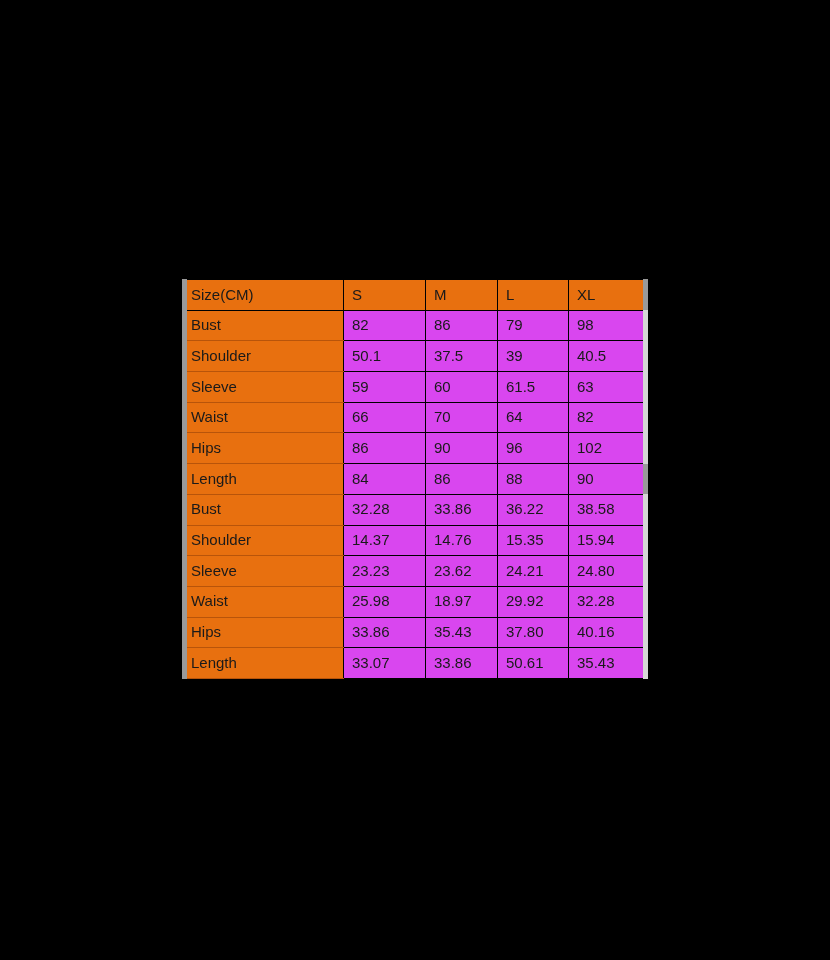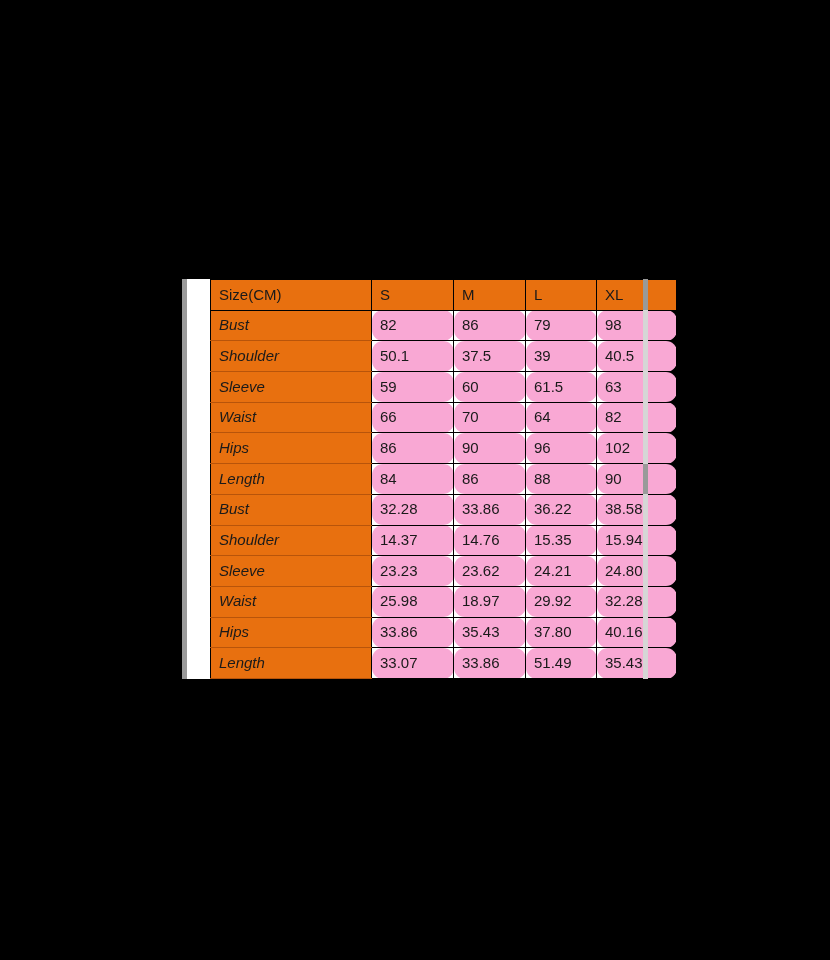--- a/index.html
+++ b/index.html
@@ -52,21 +52,20 @@
     background: #9a9a9a;
   }
 
   table.size-table {
     border-collapse: collapse;
     table-layout: fixed;
     width: 466px;
     height: 400px;
     position: relative;
     z-index: 1;
-    margin-left: 28px;
   }
   table.size-table col.c-label { width: 161px; }
   table.size-table col.c-s     { width: 82px; }
   table.size-table col.c-m     { width: 72px; }
   table.size-table col.c-l     { width: 71px; }
   table.size-table col.c-xl    { width: 80px; }
 
   table.size-table td,
   table.size-table th {
     border: 1px solid #000000;
@@ -83,29 +82,27 @@
     overflow: hidden;
   }
 
   
   .cell-orange {
     background: #e8700f;
     color: #1a1a1a;
   }
   
   .cell-data {
-    background: #f9a8d4;
+    background: #d946ef;
     color: #1a1a1a;
-    border-radius: 11px;
   }
   
   tr.data-row td.cell-orange {
     border-top-color: #b8540a;
     border-bottom-color: #b8540a;
-    font-style: italic;
   }
   tr.header-row td.cell-orange {
     border-color: #000000;
   }
   tr.header-row td.cell-orange.label-col {
     border-bottom-color: #000000;
   }
 </style>
 </head>
 <body>
@@ -204,21 +201,21 @@
           <td class="cell-orange label-col">Hips</td>
           <td class="cell-data">33.86</td>
           <td class="cell-data">35.43</td>
           <td class="cell-data">37.80</td>
           <td class="cell-data">40.16</td>
         </tr>
         <tr class="data-row">
           <td class="cell-orange label-col">Length</td>
           <td class="cell-data">33.07</td>
           <td class="cell-data">33.86</td>
-          <td class="cell-data">51.49</td>
+          <td class="cell-data">50.61</td>
           <td class="cell-data">35.43</td>
         </tr>
       </tbody>
   </table>
 
   <div class="edge-strip-right">
       <div class="seg" style="height: 30.7692px; background: rgb(154, 154, 154);"></div>
       <div class="seg" style="height: 30.7692px; background: rgb(214, 214, 214);"></div>
       <div class="seg" style="height: 30.7692px; background: rgb(214, 214, 214);"></div>
       <div class="seg" style="height: 30.7692px; background: rgb(214, 214, 214);"></div>

